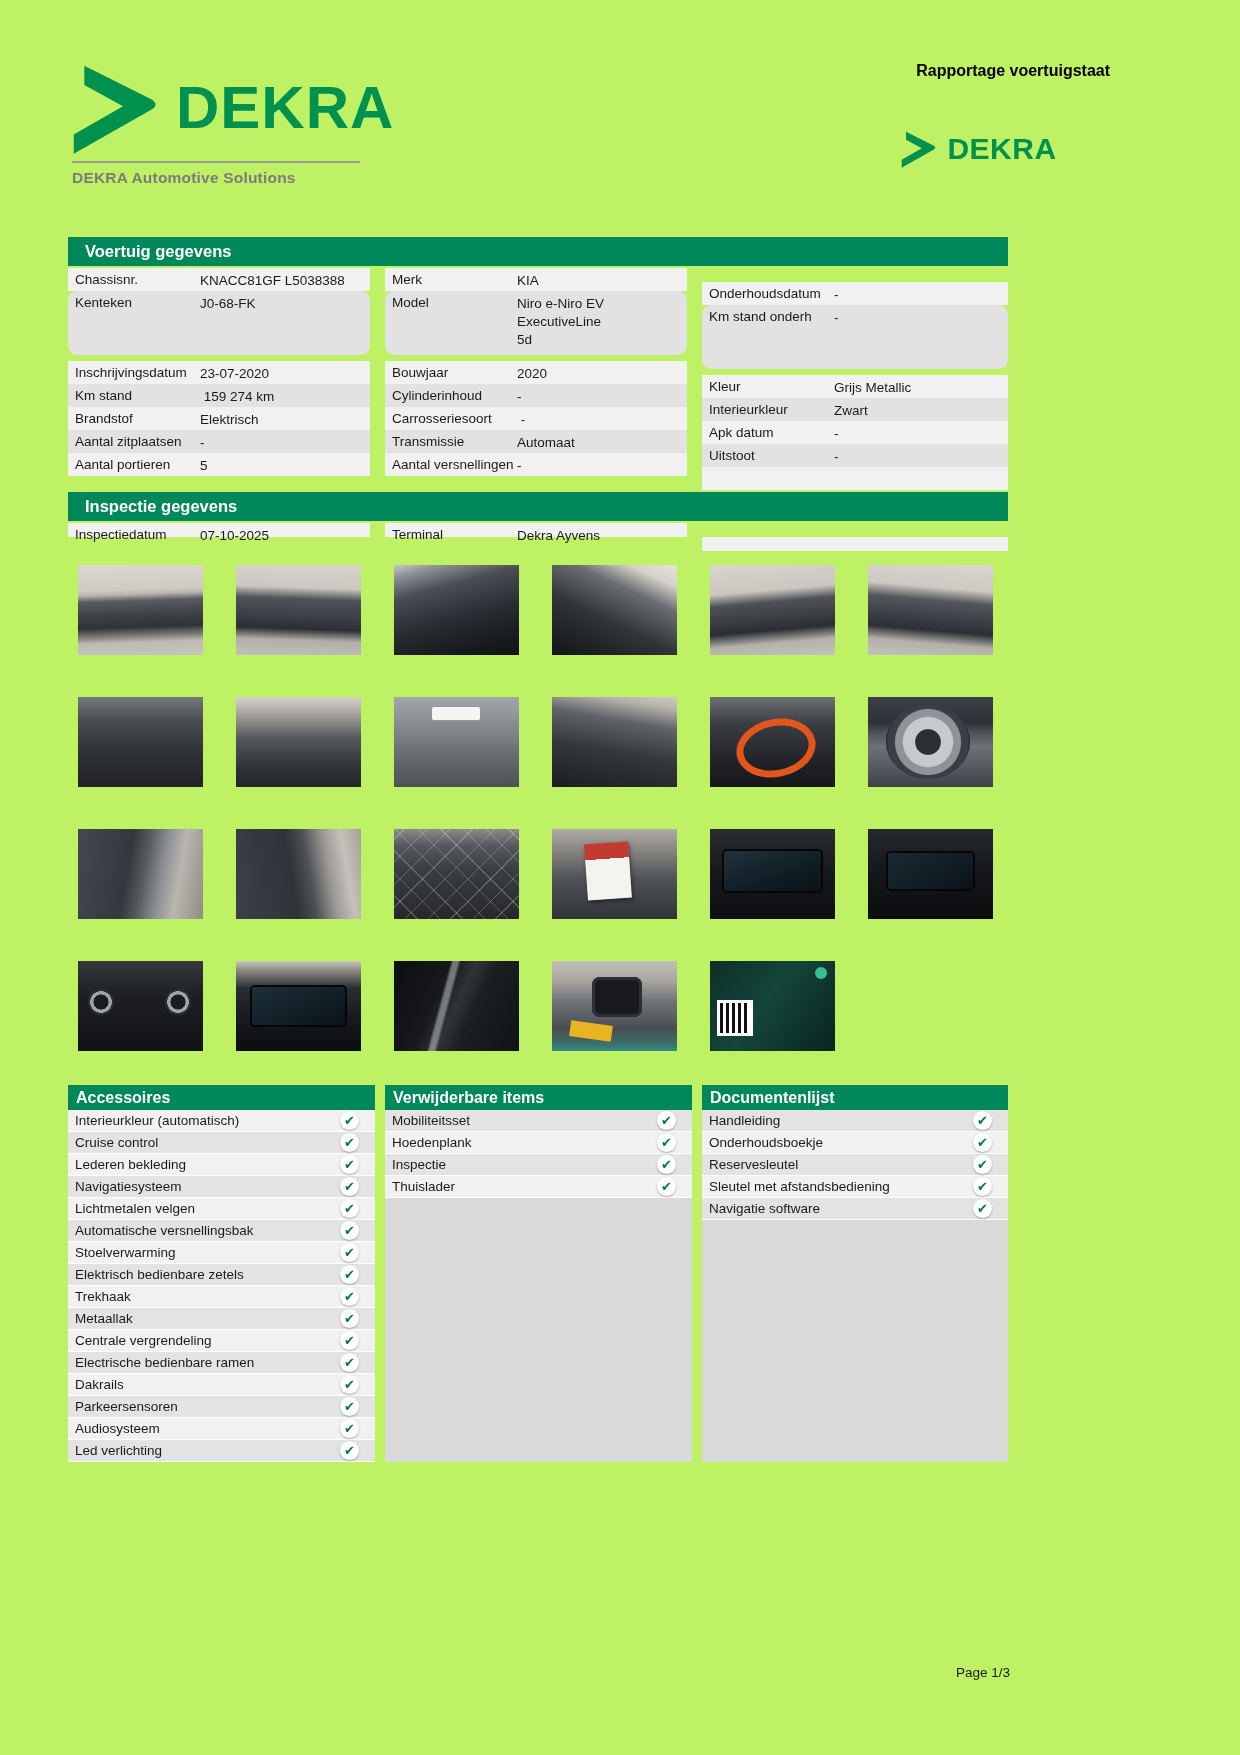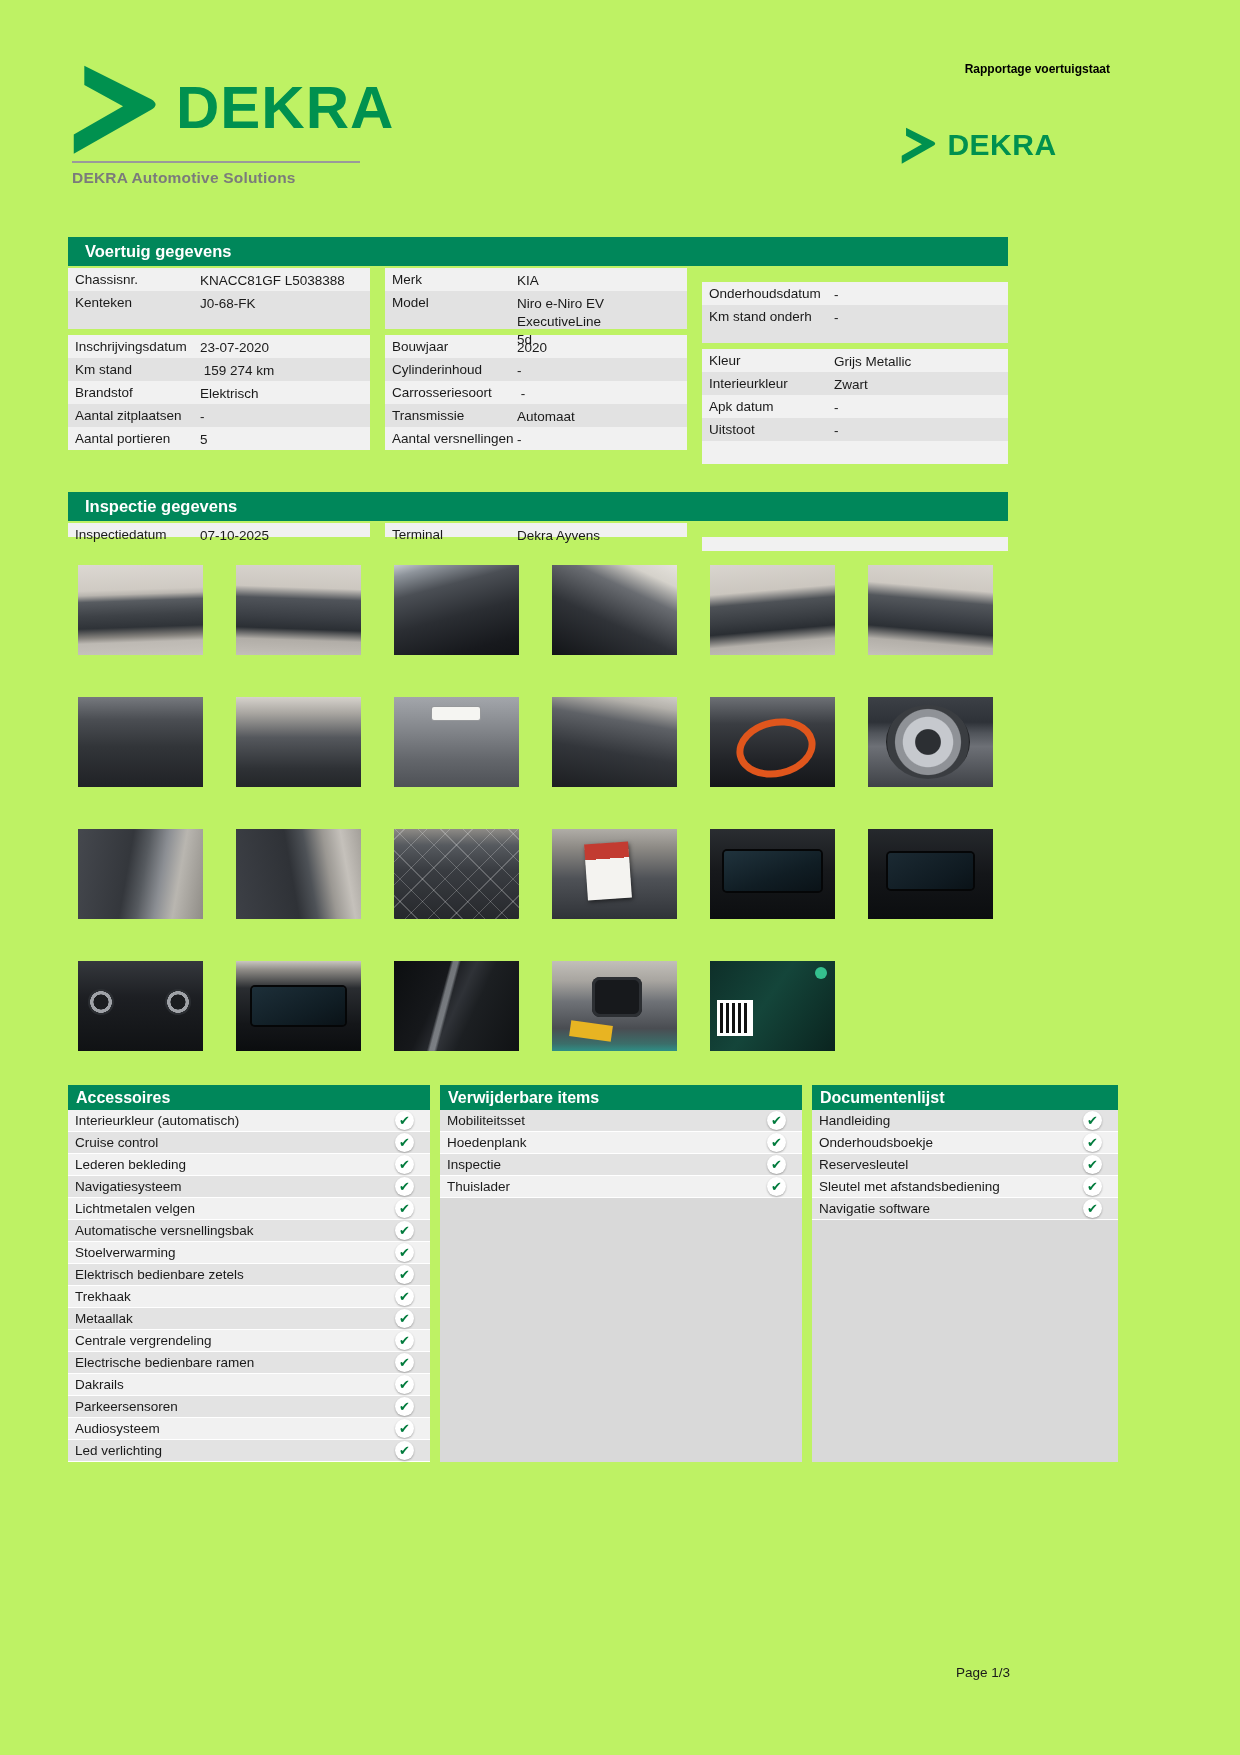--- a/index.html
+++ b/index.html
@@ -9,40 +9,40 @@
 
   
   .brand { position:absolute; left:72px; top:62px; width:300px; }
   .brand-top { display:flex; align-items:center; gap:16px; }
   .brand-top svg { width:88px; height:92px; flex:none; }
   .brand-word { font-size:60px; font-weight:bold; color:#00914f; letter-spacing:1px; line-height:1; }
   .brand-rule { margin-top:7px; height:2px; width:288px; background:#9a9a9a; }
   .brand-sub { margin-top:6px; font-size:15.5px; font-weight:bold; color:#7b7b7b; letter-spacing:.2px; }
 
   .header-right { position:absolute; top:62px; left:848px; width:262px; }
-  .report-title { font-size:12px; font-weight:bold; color:#000; white-space:nowrap; text-align:right; }
+  .report-title { font-size:16px; font-weight:bold; color:#000; white-space:nowrap; text-align:right; }
   .small-logo { margin-top:50px; display:flex; align-items:center; justify-content:center; gap:10px; }
   .small-logo svg { width:36px; height:38px; }
   .small-word { font-size:30px; font-weight:bold; color:#00914f; letter-spacing:.5px; }
 
   
   .bar { background:#00875a; color:#fff; font-weight:bold; }
   .sec-bar { height:29px; line-height:29px; font-size:16.5px; padding-left:17px; }
   .lbar { height:25px; line-height:25px; font-size:16px; padding-left:8px; flex:none; }
 
   
   .sec-vehicle { position:absolute; left:68px; top:237px; width:940px; }
   .sec-inspection { position:absolute; left:68px; top:492px; width:940px; }
   .groups { display:flex; gap:15px; margin-top:2px; }
   .tgroup { width:302px; }
   .tgroup:last-child { width:306px;margin-top:14px; }
   .trow { display:flex; height:23px; padding:4px 0 0 7px; font-size:13.5px; }
   .trow:nth-child(odd) { background:#f1f1f1; }
   .trow:nth-child(even) { background:#e2e2e2; }
-  .trow.tall { height:38px; margin-bottom:6px; }
+  .trow.tall { height:64px; margin-bottom:6px;border-radius:9px; }
   .trow.insp { height:14px; background:#f1f1f1; }
   .tl { width:118px; flex:none; white-space:nowrap; overflow:visible; margin-right:7px; }
   .tv { flex:1; white-space:pre-wrap; line-height:1.35; }
 
   
   .photo-grid { position:absolute; left:78px; top:565px; display:grid;
     grid-template-columns:repeat(6,125px); grid-auto-rows:90px; column-gap:33px; row-gap:42px; }
   .photo { width:125px; height:90px; position:relative; overflow:hidden; background:#55585d; }
   .photo::before,.photo::after { content:""; position:absolute; }
   .photo::before,.photo::after { display:none; }
@@ -89,21 +89,21 @@
   .p22 { background:linear-gradient(180deg,#c2bfb9 0%,#a8a5a0 22%,#6f7277 45%,#4a4d52 75%,#3b6e6a 92%,#2f8f86 100%); }
   .p22::before { display:block; left:40px; top:16px; width:50px; height:40px; border-radius:8px; background:#17191c; box-shadow:inset 0 0 0 3px #2c2f33; }
   .p22::after { display:block; left:18px; top:62px; width:42px; height:16px; background:#e8b422; transform:rotate(8deg); }
   .p23 { background:linear-gradient(125deg,#0e2f29 0%,#14453a 45%,#0a241f 100%); }
   .p23::before { display:block; left:10px; top:42px; width:30px; height:30px;
     background:repeating-linear-gradient(90deg,#111 0 3px,#fff 3px 6px),#fff; box-shadow:0 0 0 3px #fff; }
   .p23::after { display:block; right:8px; top:6px; width:12px; height:12px; border-radius:50%; background:#35c08e; }
 
   
   .lists { position:absolute; left:68px; top:1085px; display:flex; gap:10px; }
-  .lcol { width:362px; height:377px; display:flex; flex-direction:column; }
+  .lcol { width:307px; height:377px; display:flex; flex-direction:column; }
   .lcol:last-child { width:306px; }
   .litem { display:flex; align-items:center; height:22px; flex:none;
     padding:0 16px 0 7px; font-size:13.5px; border-bottom:1px solid #fff; }
   .lcol .litem:nth-child(even) { background:#f1f1f1; }
   .lcol .litem:nth-child(odd) { background:#e3e3e3; }
   .lcol.start-dark .litem:nth-child(even) { background:#e3e3e3; }
   .lcol.start-dark .litem:nth-child(odd) { background:#f1f1f1; }
   .llabel { flex:1; }
   .check { width:19px; height:19px; flex:none; border-radius:50%; background:#fff;
     display:flex; align-items:center; justify-content:center;

